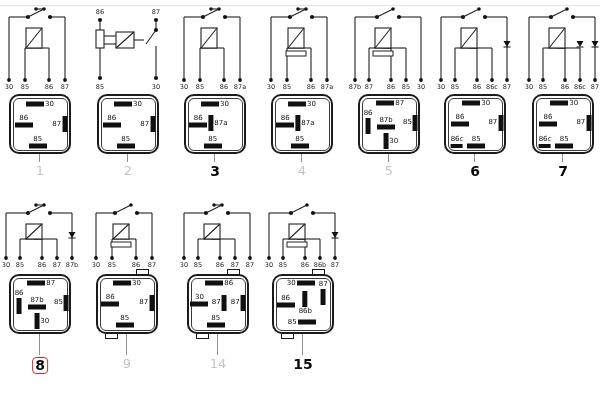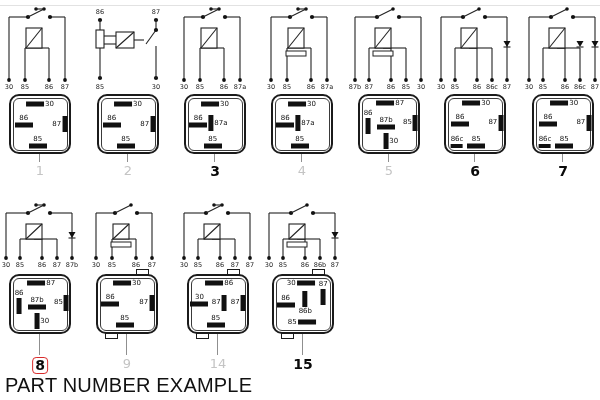--- a/index.html
+++ b/index.html
@@ -643,14 +643,13 @@
           </div>
           <div class="pin" style="left: 48%; top: 82%;">
             <span>85</span>
             <span class="bar-h"></span>
           </div>
         </div>
         <div class="connector" style="top: 134px; height: 21px;"></div>
         <div class="num bold" style="top: 157px;"><span>15</span></div>
       </div>
     </div>
-  <div id="caption">PART NUMBER EXAMPLE</div>
 </div>
 
 </body></html>

